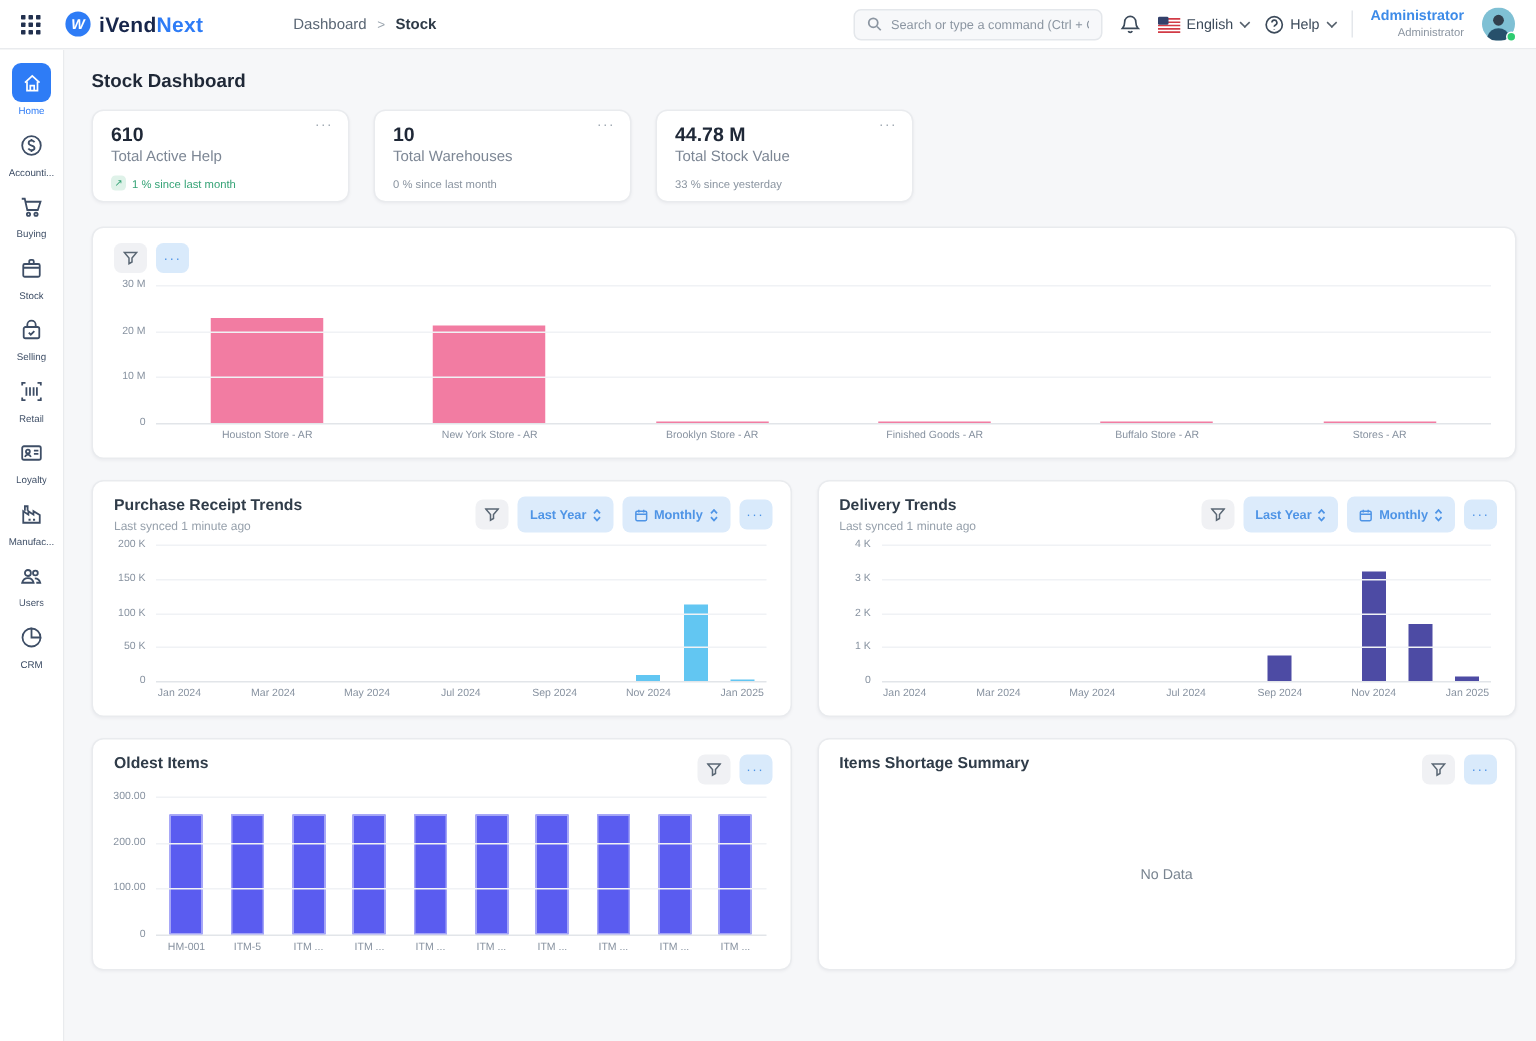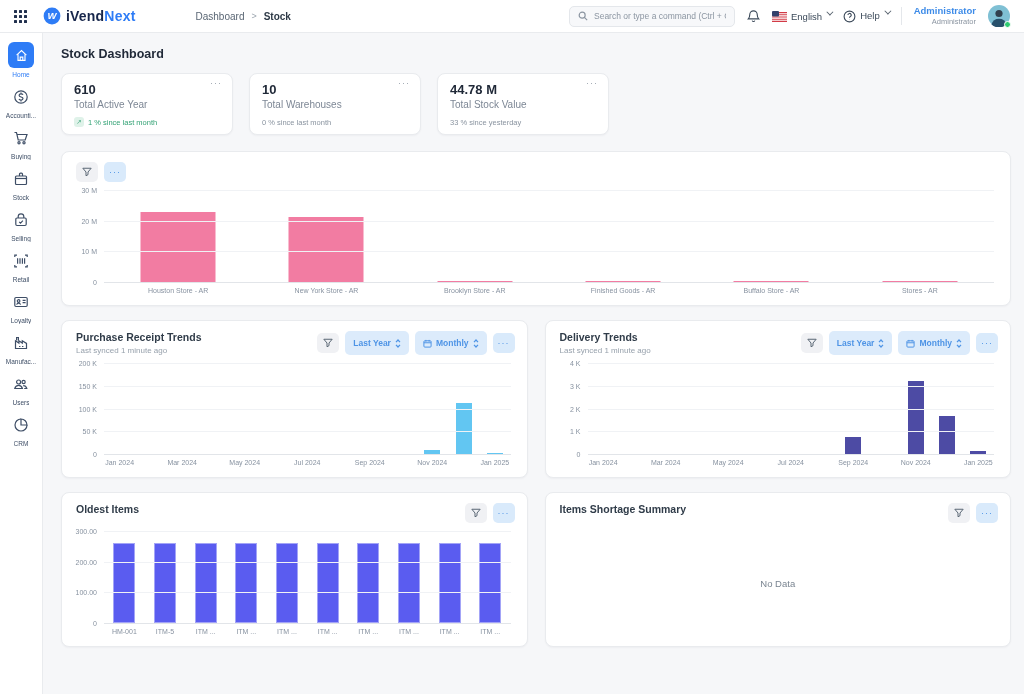--- a/index.html
+++ b/index.html
@@ -17,21 +17,21 @@
   .breadcrumb { display:flex; align-items:center; gap:7px; font-size:10px; }
   .bc-link { color:#5A6674; cursor:pointer; }
   .bc-sep { color:#9AA4AE; font-size:9px; }
   .bc-current { color:#2E3A47; font-weight:bold; }
   .nav-right { margin-left:auto; display:flex; align-items:center; gap:12px; }
   .search-box { display:flex; align-items:center; gap:6px; width:166px; height:21px;
     background:#F7F8FA; border:1px solid #E4E7EB; border-radius:5px; padding:0 8px; }
   .search-box input { border:none; outline:none; background:transparent; font-size:8.5px;
     color:#55606C; width:100%; font-family:"Liberation Sans", sans-serif; }
   .search-box input::placeholder { color:#8B95A1; }
-  .nav-item { display:flex; align-items:flex-start; gap:4px; font-size:9.5px; color:#3C4A5A; cursor:pointer; }
+  .nav-item { display:flex; align-items:center; gap:4px; font-size:9.5px; color:#3C4A5A; cursor:pointer; }
   .chev { width:5px; height:5px; border-right:1.2px solid #55606C; border-bottom:1.2px solid #55606C;
     transform:rotate(45deg) translateY(-2px); display:inline-block; }
   .nav-divider { width:1px; height:18px; background:#E4E7EB; }
   .user-block { text-align:right; line-height:1.25; cursor:pointer; }
   .user-name { font-size:9.5px; font-weight:bold; color:#3D8BE8; }
   .user-role { font-size:7.5px; color:#8B95A1; }
   .avatar-wrap { position:relative; width:22px; height:22px; cursor:pointer; }
   .avatar-wrap .dot { position:absolute; bottom:-1px; right:-1px; width:7px; height:7px;
     background:#2ECC71; border:1.5px solid #fff; border-radius:50%; }
 
@@ -285,21 +285,21 @@
   </div>
 </aside>
 
 <main class="main">
   <h1 class="page-title">Stock Dashboard</h1>
 
   <div class="kpi-row">
     <div class="kpi-card">
       <span class="card-menu">···</span>
       <div class="kpi-value">610</div>
-      <div class="kpi-label">Total Active Year</div>
+      <div class="kpi-label">Total Active Help</div>
       <div class="kpi-delta up">
         <span class="trend-ico">↗</span>
         <span>1 % since last month</span>
       </div>
     </div>
     <div class="kpi-card">
       <span class="card-menu">···</span>
       <div class="kpi-value">10</div>
       <div class="kpi-label">Total Warehouses</div>
       <div class="kpi-delta">0 % since last month</div>

